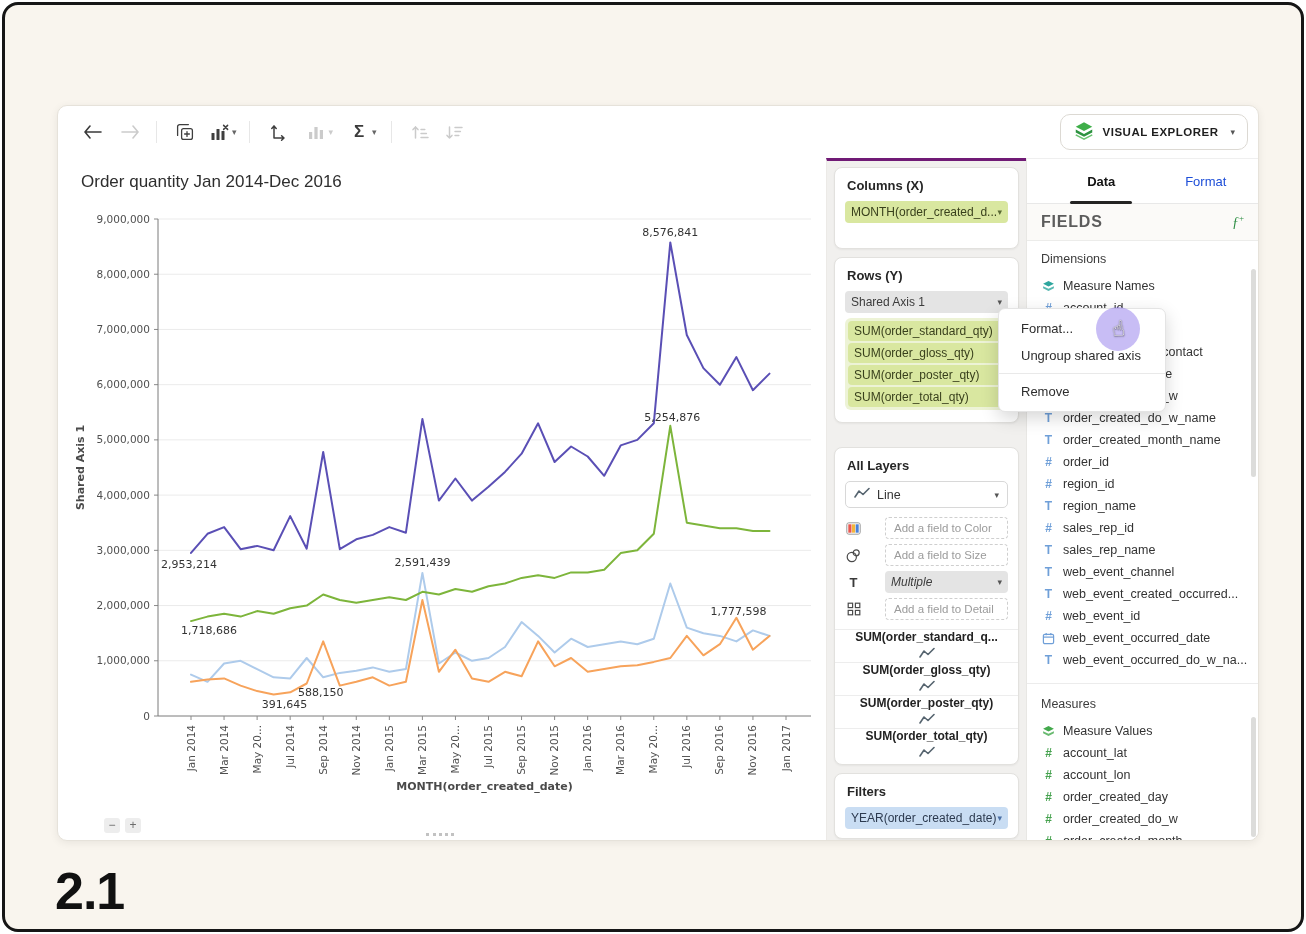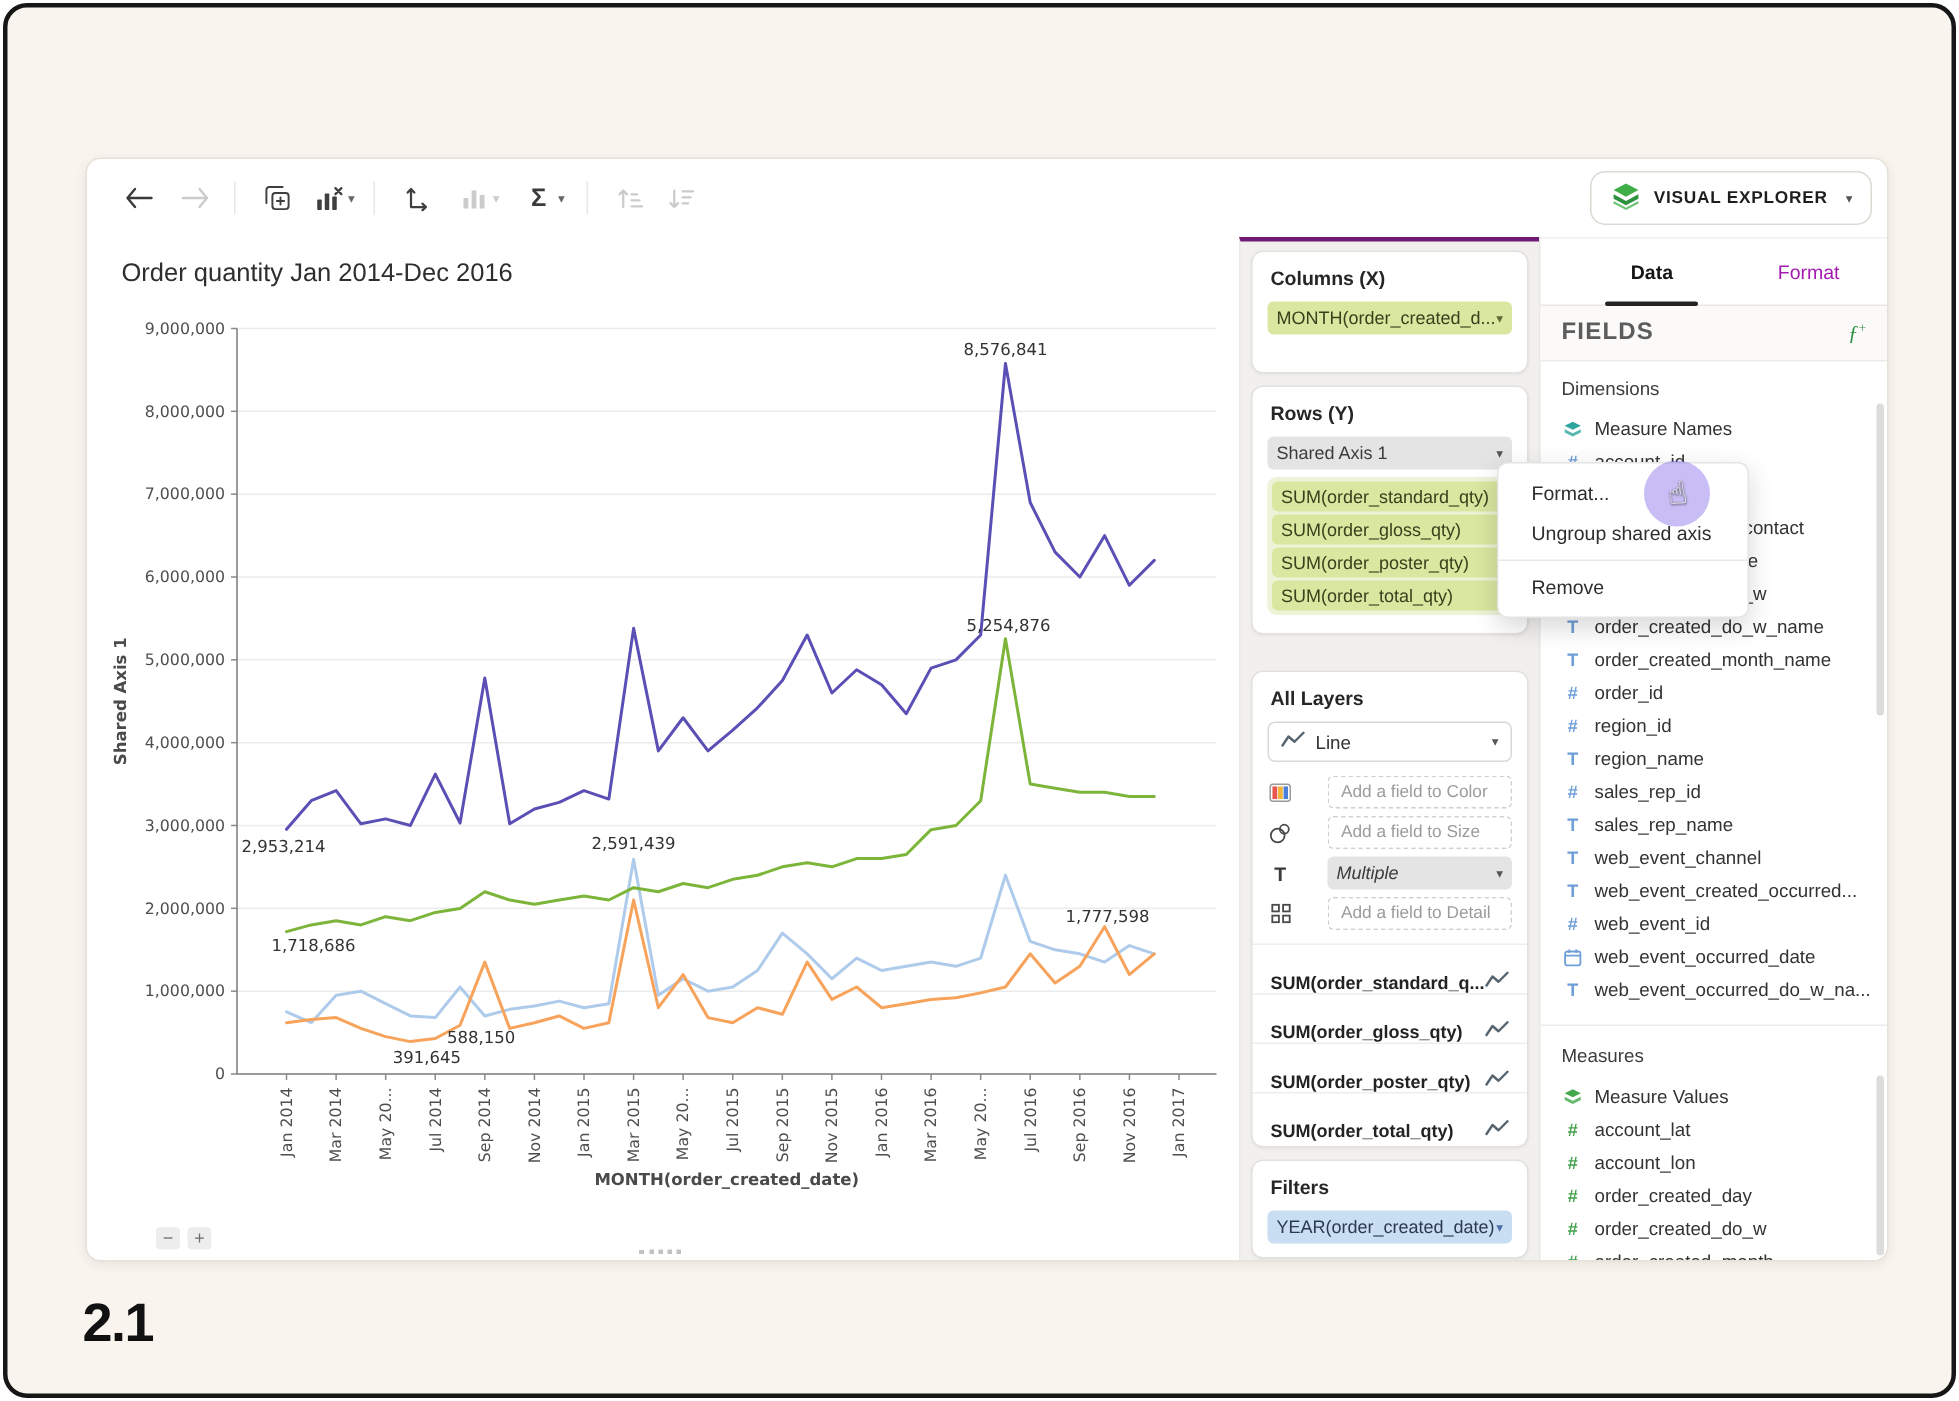--- a/index.html
+++ b/index.html
@@ -55,27 +55,27 @@
   .select-line .pill-caret{margin-left:auto;}
   #shelves{margin-top:9px;}
   .shelf-row{display:flex;align-items:center;gap:23px;margin:0 10px 5px;}
   .shelf-icon{width:17px;display:flex;justify-content:center;align-items:center;flex:none;}
   .ticon{font-weight:700;color:#3a3a3a;font-size:13px;}
   .drop-zone{flex:1;height:22px;border:1px dashed #cfcfcf;border-radius:4px;display:flex;align-items:center;
              padding:0 8px;font-size:11.5px;color:#9b9b9b;box-sizing:border-box;background:#fff;}
   .flexfill{flex:1;}
   .ital{font-style:italic;}
   #layer-fields{margin-top:9px;}
-  .layer-field-row{display:flex;align-items:flex-end;justify-content:space-between;height:32px;padding:0 12px;
-                   border-top:1px solid #ededed;font-size:12px;font-weight:700;color:#232323;cursor:pointer;}
+  .layer-field-row{display:flex;align-items:center;justify-content:space-between;height:32px;padding:0 12px;
+                   border-top:1px solid #ededed;font-size:12px;font-weight:700;color:#232323;cursor:pointer;flex-direction:column;}
   
   .fields-panel{position:absolute;left:968px;top:52px;width:232px;bottom:0;background:#fff;
                 border-left:1px solid #e8e7e4;border-top:1px solid #efefef;box-sizing:border-box;}
   .fp-tabs{display:flex;height:44px;border-bottom:1px solid #e8e8e8;padding-left:22px;}
-  .fp-tab{flex:1;display:flex;align-items:center;justify-content:center;font-size:13px;color:#a21caf;
+  .fp-tab{flex:1;display:flex;align-items:center;justify-content:center;font-size:13px;color:#1d4ed8;
           position:relative;cursor:pointer;}
   .fp-tab.active{font-weight:700;color:#141414;}
   .tab-underline{position:absolute;bottom:-1px;left:50%;transform:translateX(-50%);width:62px;height:3px;
                  background:#242424;border-radius:2px;}
   .fp-fields-bar{height:36px;background:#fbfaf8;border-bottom:1px solid #ececea;display:flex;
                  align-items:center;justify-content:space-between;padding:0 14px;}
   .fp-fields-label{font-size:16px;font-weight:700;letter-spacing:.8px;color:#5c5c5c;}
   .fx-icon{color:#2f8f45;font-size:14px;font-style:italic;font-family:"Liberation Serif",serif;cursor:pointer;}
   .fx-icon sup{font-size:9px;font-style:normal;}
   .fp-lists{position:absolute;top:80px;left:0;right:0;bottom:0;overflow:hidden;}
@@ -92,21 +92,21 @@
   .thumb2{top:478px;height:120px;}
   
   .context-menu{position:absolute;left:993px;top:303px;width:166px;background:#fff;border:1px solid #e4e4e4;
                 border-radius:7px;box-shadow:0 6px 18px rgba(0,0,0,.16);padding:6px 0;z-index:40;}
   .menu-item{font-size:13px;color:#2d2d2d;padding:6px 12px 6px 22px;cursor:pointer;}
   .menu-sep{border-top:1px solid #e9e9e9;margin:4px 0;}
   .click-circle{position:absolute;left:1091px;top:302px;width:44px;height:44px;border-radius:50%;
                 background:rgba(124,97,230,.42);z-index:41;display:flex;align-items:center;justify-content:center;}
   .hand-cursor{font-size:21px;color:#fff;transform:rotate(-8deg);
                text-shadow:0 1px 1.5px rgba(40,40,40,.9),0 0 1px #333;}
-  .page-label{position:absolute;left:50px;top:856px;font-size:36px;font-weight:800;color:#111;letter-spacing:-1px;}
+  .page-label{position:absolute;left:50px;top:856px;font-size:52px;font-weight:800;color:#111;letter-spacing:-1px;}
 </style>
 </head>
 <body>
 
 <div class="canvas">
   <div class="window">
 
     <div class="toolbar">
       <span class="tb-icon">
         <svg width="19" height="14" viewBox="0 0 19 14" fill="none" stroke="#3a3a3a" stroke-width="1.6" stroke-linecap="round" stroke-linejoin="round">

